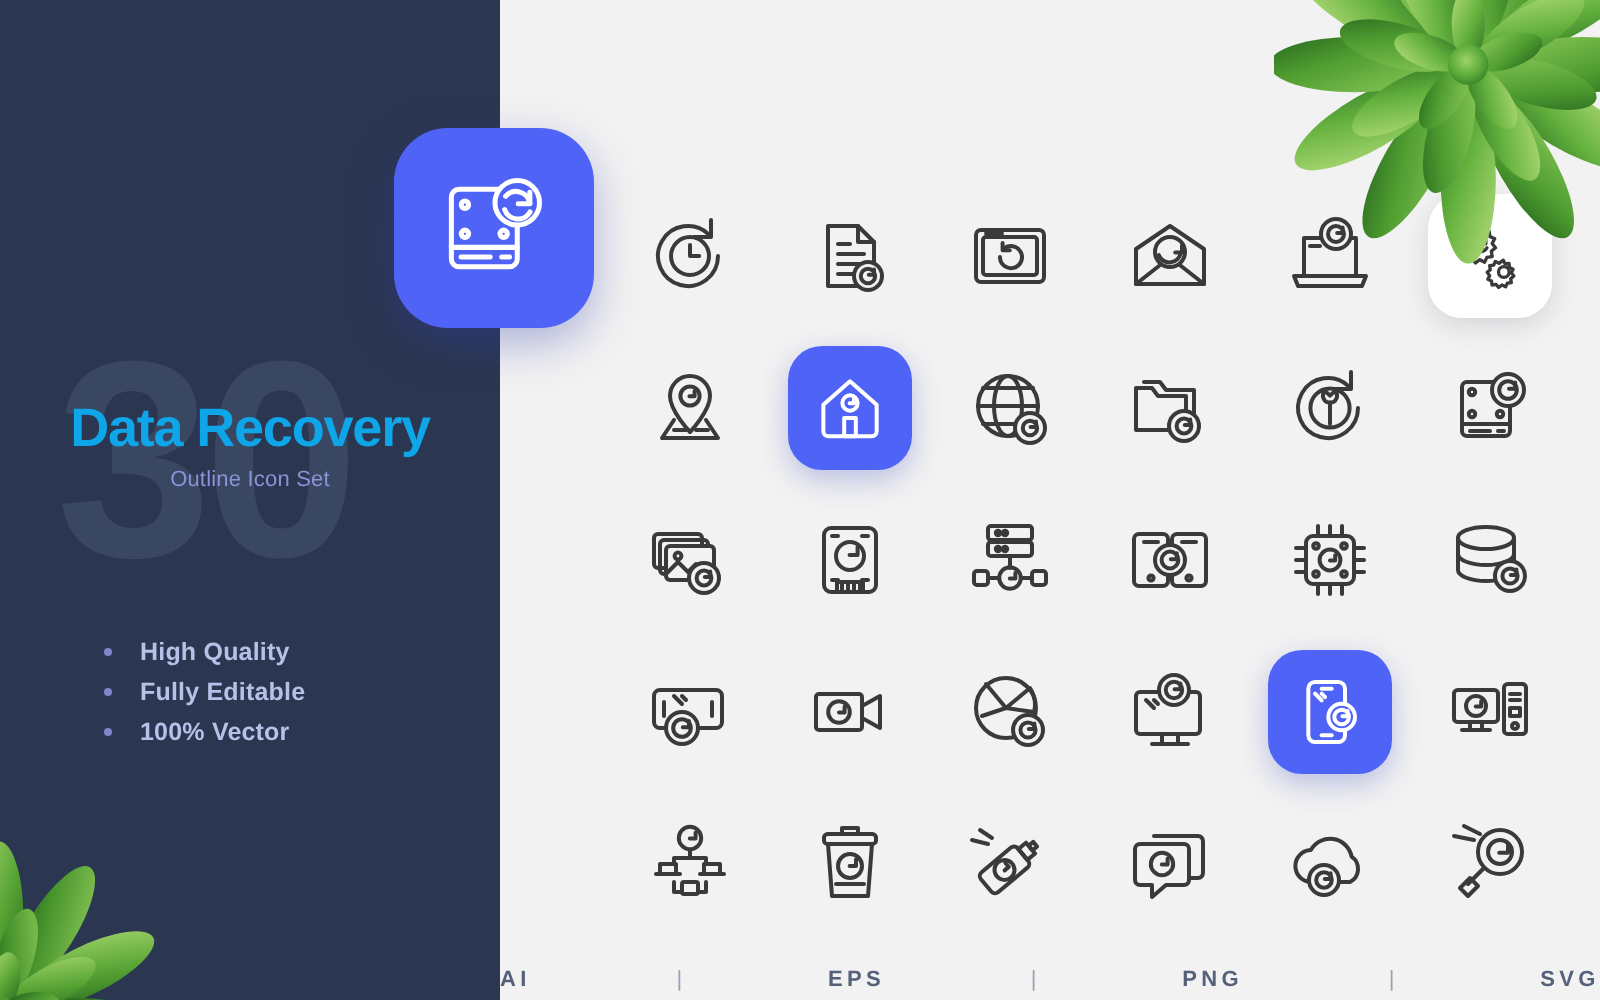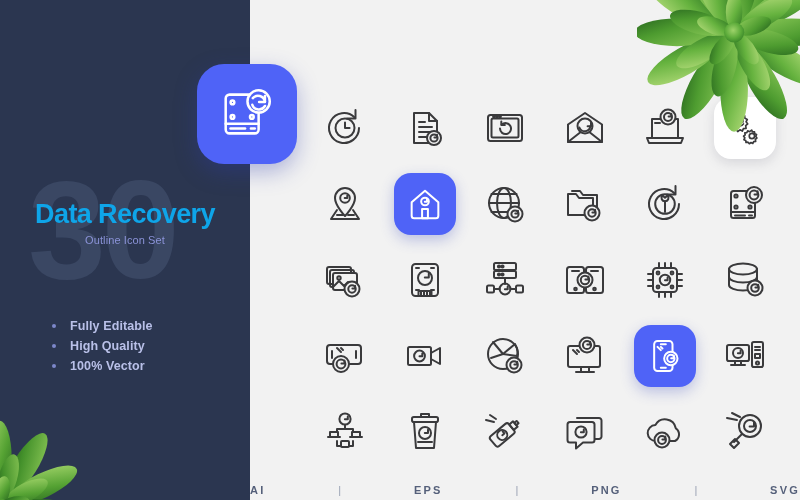--- a/index.html
+++ b/index.html
@@ -93,25 +93,25 @@
 
   <div class="left-panel">
     <div class="watermark">30</div>
     <div class="title-block">
       <div class="title">Data Recovery</div>
       <div class="subtitle">Outline Icon Set</div>
     </div>
     <div class="features">
       <div class="feature-row">
         <span class="bullet"></span>
-        <span class="feature-label">Fully Editable</span>
+        <span class="feature-label">High Quality</span>
       </div>
       <div class="feature-row">
         <span class="bullet"></span>
-        <span class="feature-label">High Quality</span>
+        <span class="feature-label">Fully Editable</span>
       </div>
       <div class="feature-row">
         <span class="bullet"></span>
         <span class="feature-label">100% Vector</span>
       </div>
     </div>
   </div>
 
   <div class="hero-card">
     <svg viewBox="0 0 64 64" fill="none" stroke="#ffffff" stroke-width="2.6" stroke-linecap="round" stroke-linejoin="round">

